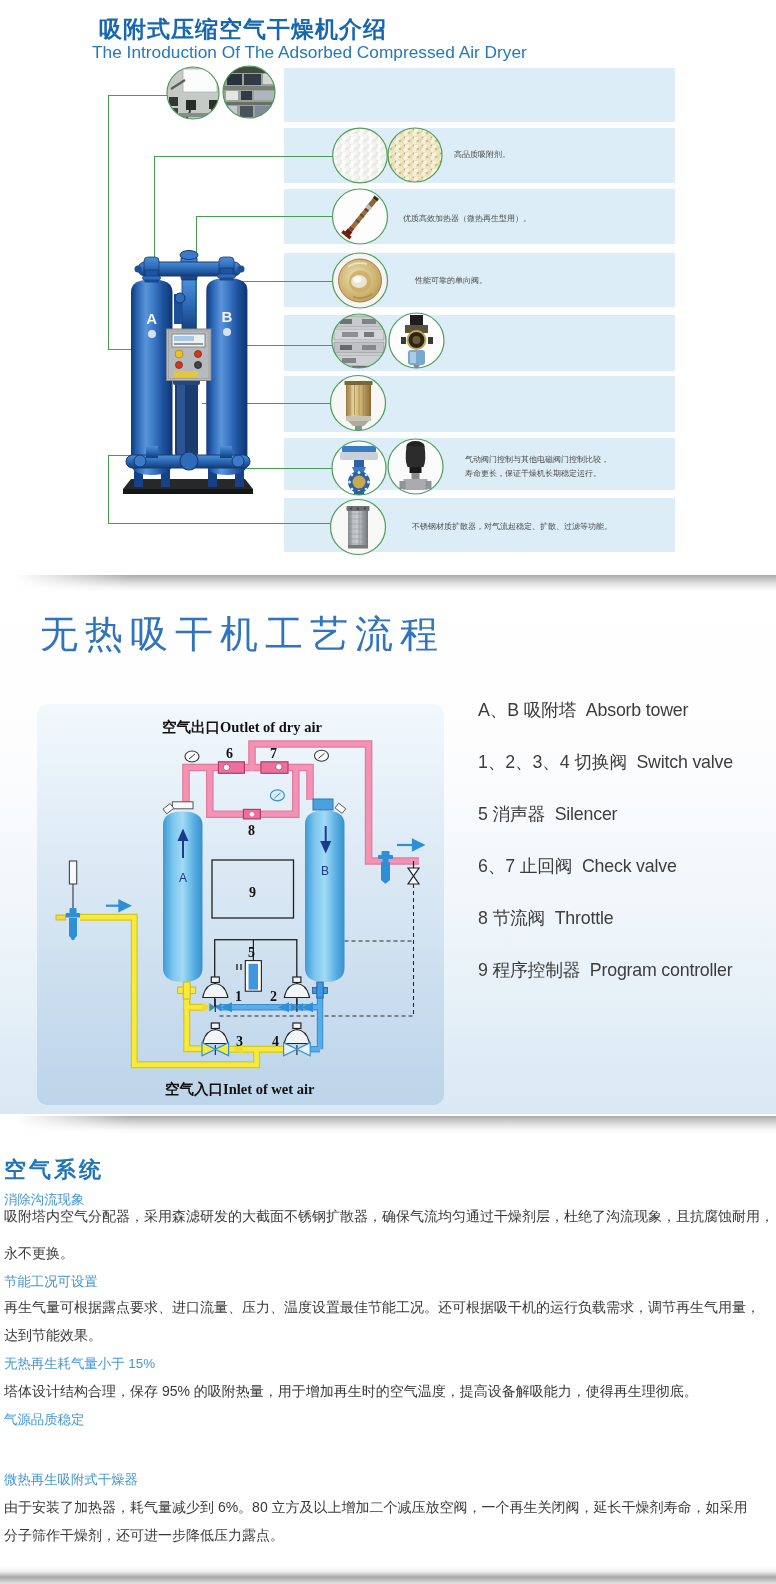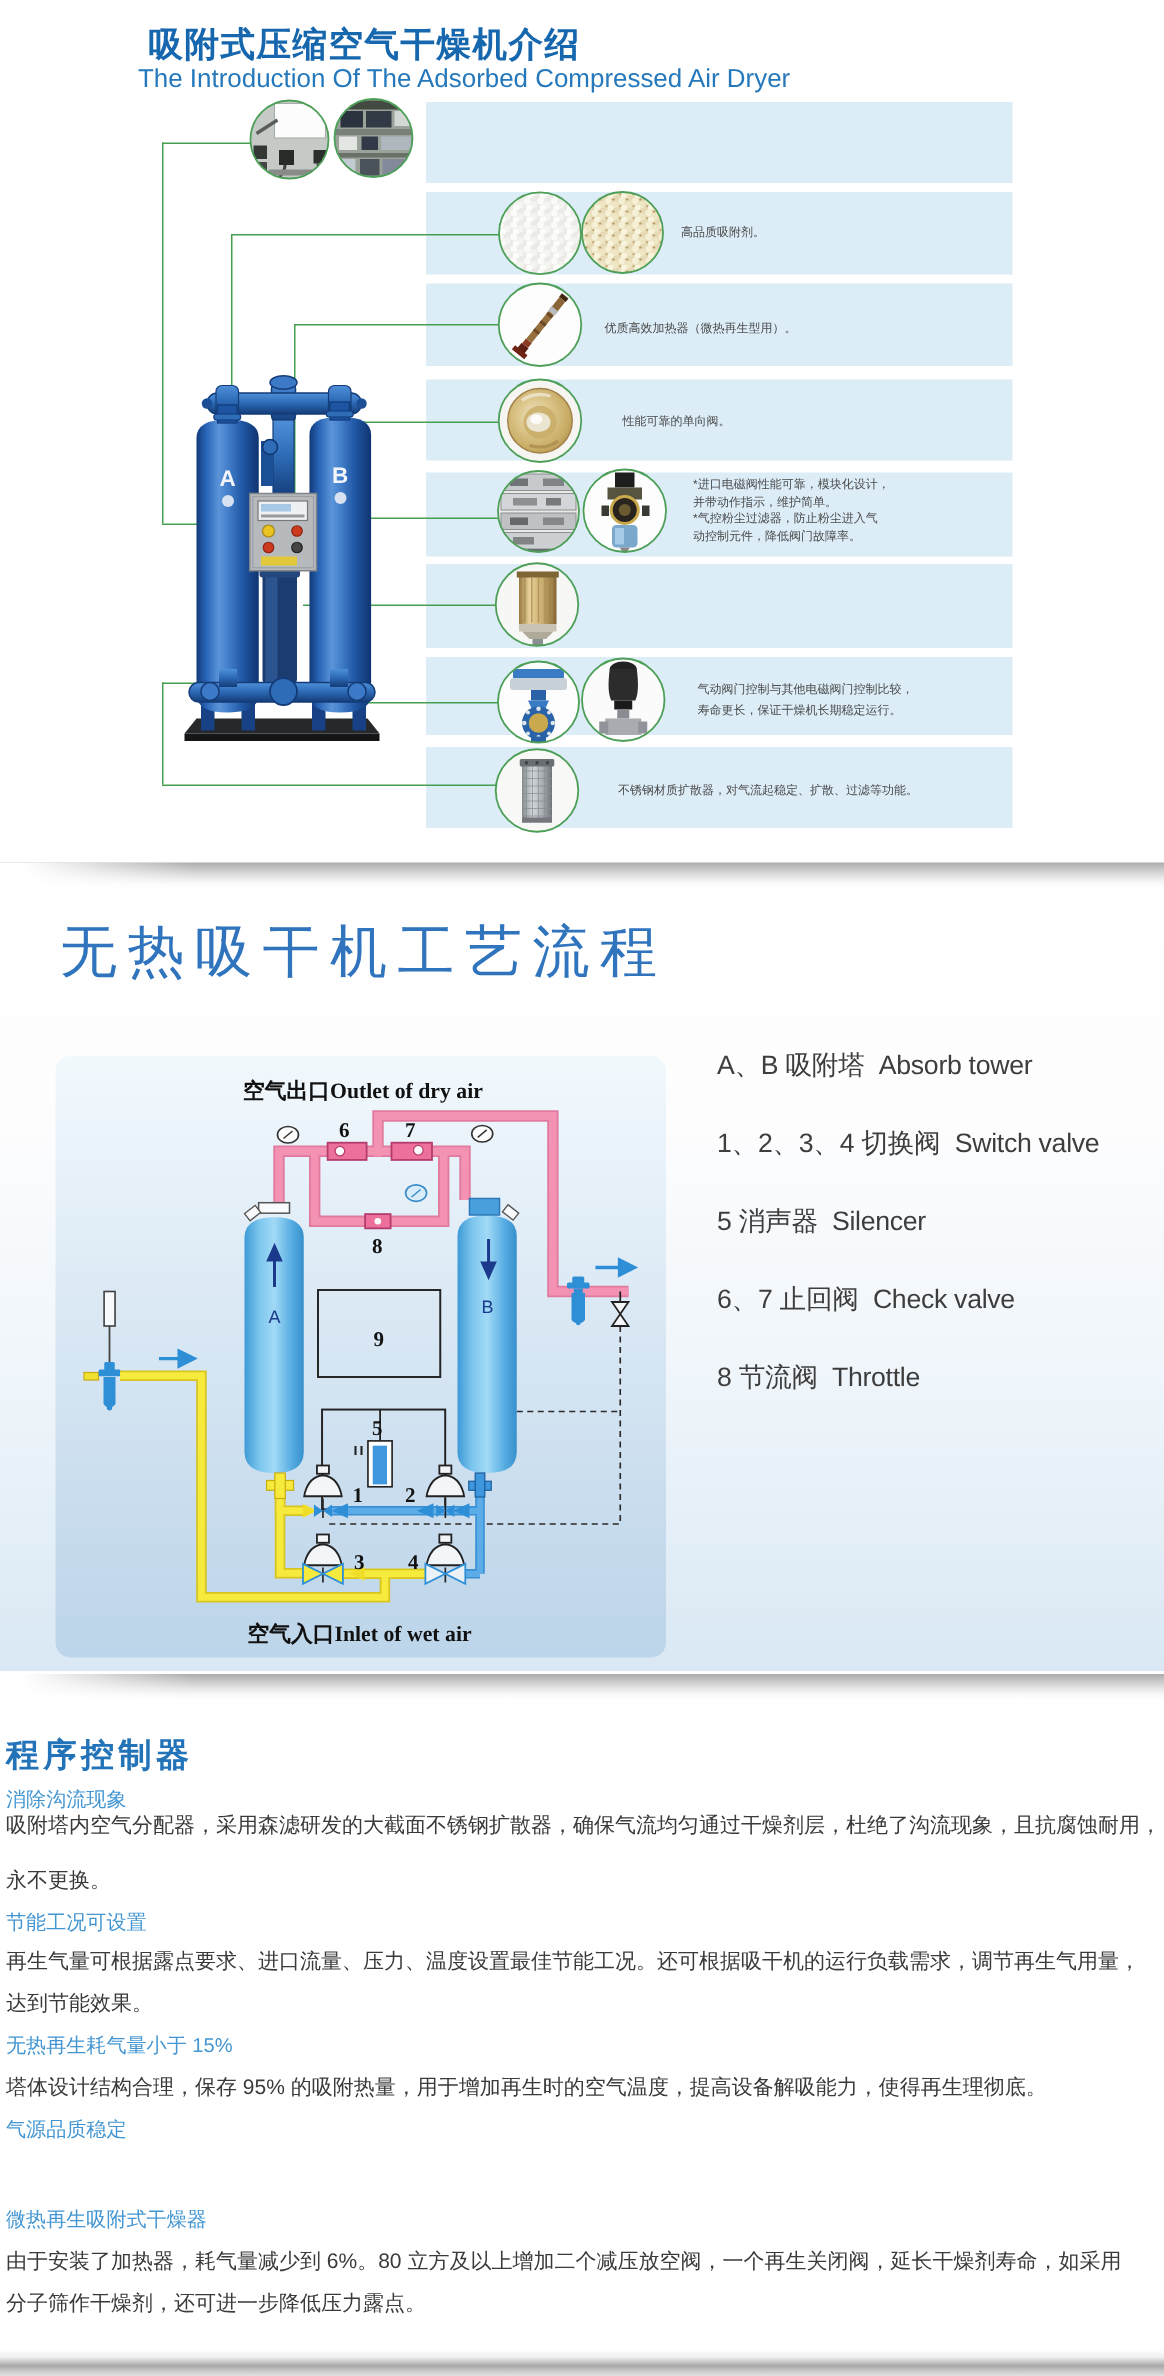--- a/index.html
+++ b/index.html
@@ -27,21 +27,20 @@
 <div class="box" style="top:189px;height:55px;"></div>
 <div class="box" style="top:253px;height:54px;"></div>
 <div class="box" style="top:315px;height:56px;"></div>
 <div class="box" style="top:376px;height:56px;"></div>
 <div class="box" style="top:438px;height:52px;"></div>
 <div class="box" style="top:498px;height:54px;"></div>
 
 <div class="bt" style="left:454px;top:149px;">高品质吸附剂。</div>
 <div class="bt" style="left:403px;top:213px;">优质高效加热器（微热再生型用）。</div>
 <div class="bt" style="left:415px;top:275px;">性能可靠的单向阀。</div>
-<div class="bt" style="left:462px;top:317px;">*进口电磁阀性能可靠，模块化设计，<br>并带动作指示，维护简单。<br>*气控粉尘过滤器，防止粉尘进入气<br>动控制元件，降低阀门故障率。</div>
 <div class="bt" style="left:465px;top:453px;line-height:14px;">气动阀门控制与其他电磁阀门控制比较，<br>寿命更长，保证干燥机长期稳定运行。</div>
 <div class="bt" style="left:412px;top:521px;">不锈钢材质扩散器，对气流起稳定、扩散、过滤等功能。</div>
 
 <div class="gl" style="left:108px;top:95px;width:1px;height:254px;"></div>
 <div class="gl" style="left:108px;top:95px;width:59px;height:1px;"></div>
 <div class="gl" style="left:108px;top:349px;width:60px;height:1px;"></div>
 <div class="gl" style="left:154px;top:156px;width:1px;height:145px;"></div>
 <div class="gl" style="left:154px;top:156px;width:179px;height:1px;"></div>
 <div class="gl" style="left:196px;top:216px;width:1px;height:238px;"></div>
 <div class="gl" style="left:196px;top:216px;width:136px;height:1px;"></div>
@@ -571,25 +570,26 @@
 
 <text x="125" y="28" font-family="Liberation Serif,serif" font-size="14.5" font-weight="bold" fill="#111">空气出口Outlet of dry air</text>
 <text x="128" y="390" font-family="Liberation Serif,serif" font-size="14.5" font-weight="bold" fill="#111">空气入口Inlet of wet air</text>
 </svg>
 
 <div class="leg" style="top:698px;">A、B 吸附塔&nbsp; Absorb tower</div>
 <div class="leg" style="top:750px;">1、2、3、4 切换阀&nbsp; Switch valve</div>
 <div class="leg" style="top:802px;">5 消声器&nbsp; Silencer</div>
 <div class="leg" style="top:854px;">6、7 止回阀&nbsp; Check valve</div>
 <div class="leg" style="top:906px;">8 节流阀&nbsp; Throttle</div>
+<div class="leg" style="top:958px;">9 程序控制器&nbsp; Program controller</div>
 
 <div class="abs" style="left:0;top:1116px;width:776px;height:17px;background:linear-gradient(to bottom,#ababab 0%,#c6c6c6 25%,#e4e4e4 55%,#f8f8f8 80%,#fff 100%);"></div>
 <div class="abs" style="left:0;top:1116px;width:130px;height:17px;background:linear-gradient(to right,#fff 12%,rgba(255,255,255,0) 100%);"></div>
 
-<div class="abs" style="left:4px;top:1155px;font-size:22px;font-weight:bold;color:#2273b8;letter-spacing:3px;">程序控制器</div>
+<div class="abs" style="left:4px;top:1155px;font-size:22px;font-weight:bold;color:#2273b8;letter-spacing:3px;">空气系统</div>
 <div class="h3" style="top:1191px;">消除沟流现象</div>
 <div class="bl" style="top:1208px;">吸附塔内空气分配器，采用森滤研发的大截面不锈钢扩散器，确保气流均匀通过干燥剂层，杜绝了沟流现象，且抗腐蚀耐用，</div>
 <div class="bl" style="top:1245px;">永不更换。</div>
 <div class="h3" style="top:1273px;">节能工况可设置</div>
 <div class="bl" style="top:1299px;">再生气量可根据露点要求、进口流量、压力、温度设置最佳节能工况。还可根据吸干机的运行负载需求，调节再生气用量，</div>
 <div class="bl" style="top:1327px;">达到节能效果。</div>
 <div class="h3" style="top:1355px;">无热再生耗气量小于 15%</div>
 <div class="bl" style="top:1383px;">塔体设计结构合理，保存 95% 的吸附热量，用于增加再生时的空气温度，提高设备解吸能力，使得再生理彻底。</div>
 <div class="h3" style="top:1411px;">气源品质稳定</div>
 <div class="h3" style="top:1471px;">微热再生吸附式干燥器</div>

